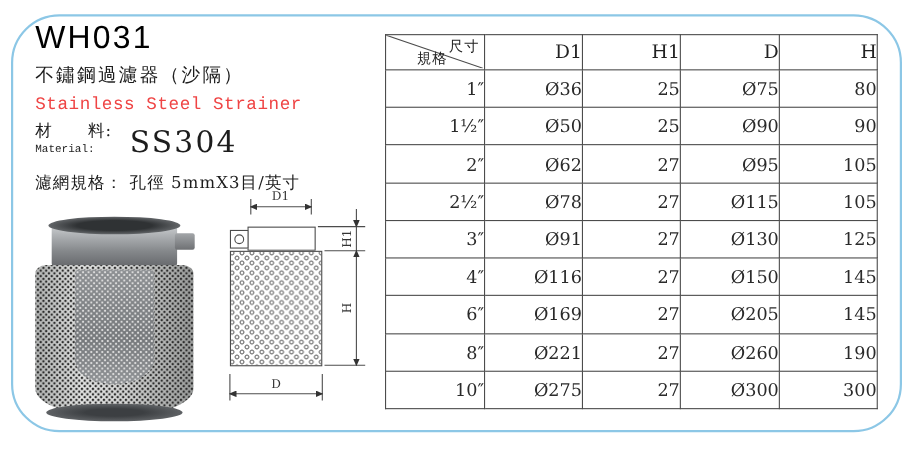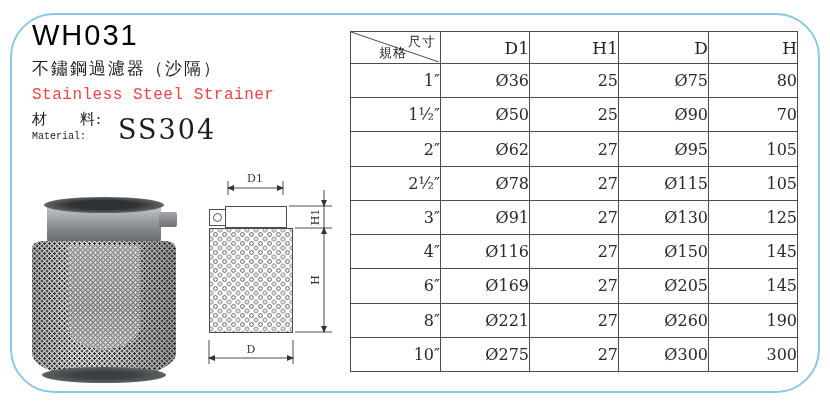--- a/index.html
+++ b/index.html
@@ -123,20 +123,21 @@
 
 <div class="info">
   <div class="code">WH031</div>
   <div class="name-zh">不鏽鋼過濾器（沙隔）</div>
   <div class="name-en">Stainless Steel Strainer</div>
   <div class="material">
     <div class="zh">材　　料:</div>
     <div class="en">Material:</div>
     <div class="val">SS304</div>
   </div>
+  <div class="mesh">濾網規格：  孔徑 5mmX3目/英寸</div>
 </div>
 
 <div class="photo">
   <div class="photo-collar"></div>
   <div class="photo-rim"></div>
   <div class="photo-clamp"></div>
   <div class="photo-body"></div>
   <div class="photo-inner"></div>
   <div class="photo-base"></div>
 </div>
@@ -206,21 +207,21 @@
         <td>Ø36</td>
         <td>25</td>
         <td>Ø75</td>
         <td>80</td>
       </tr>
   <tr>
         <td class="size-col">1½″</td>
         <td>Ø50</td>
         <td>25</td>
         <td>Ø90</td>
-        <td>70</td>
+        <td>90</td>
       </tr>
   <tr>
         <td class="size-col">2″</td>
         <td>Ø62</td>
         <td>27</td>
         <td>Ø95</td>
         <td>105</td>
       </tr>
   <tr>
         <td class="size-col">2½″</td>

